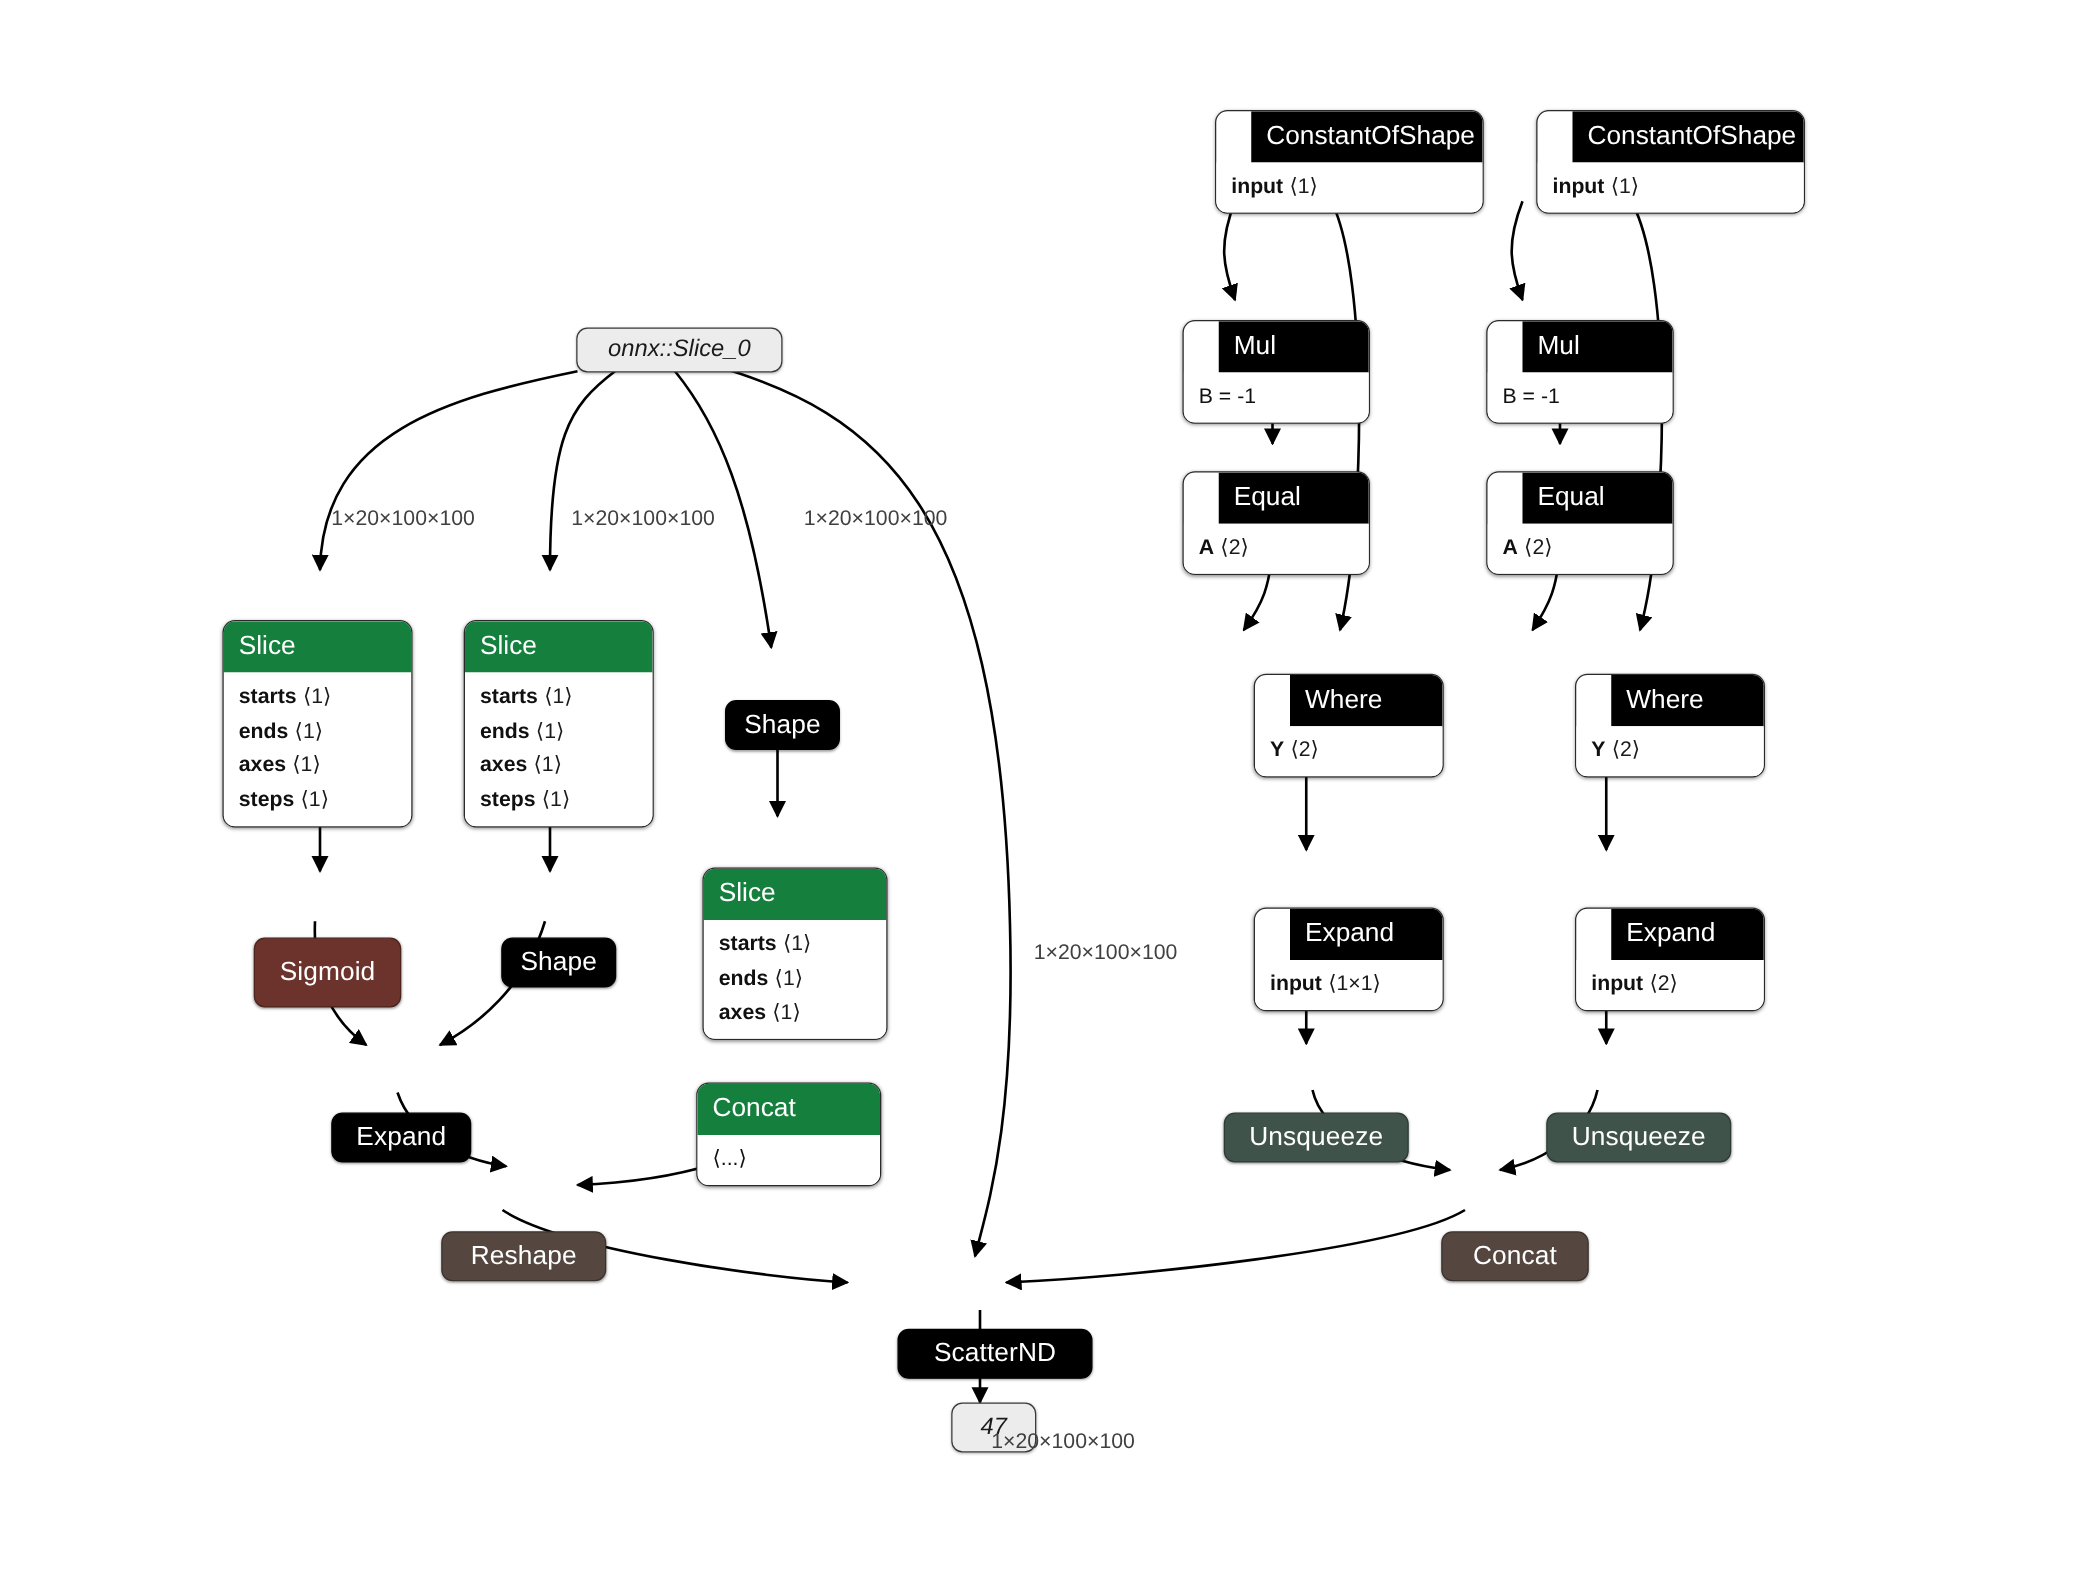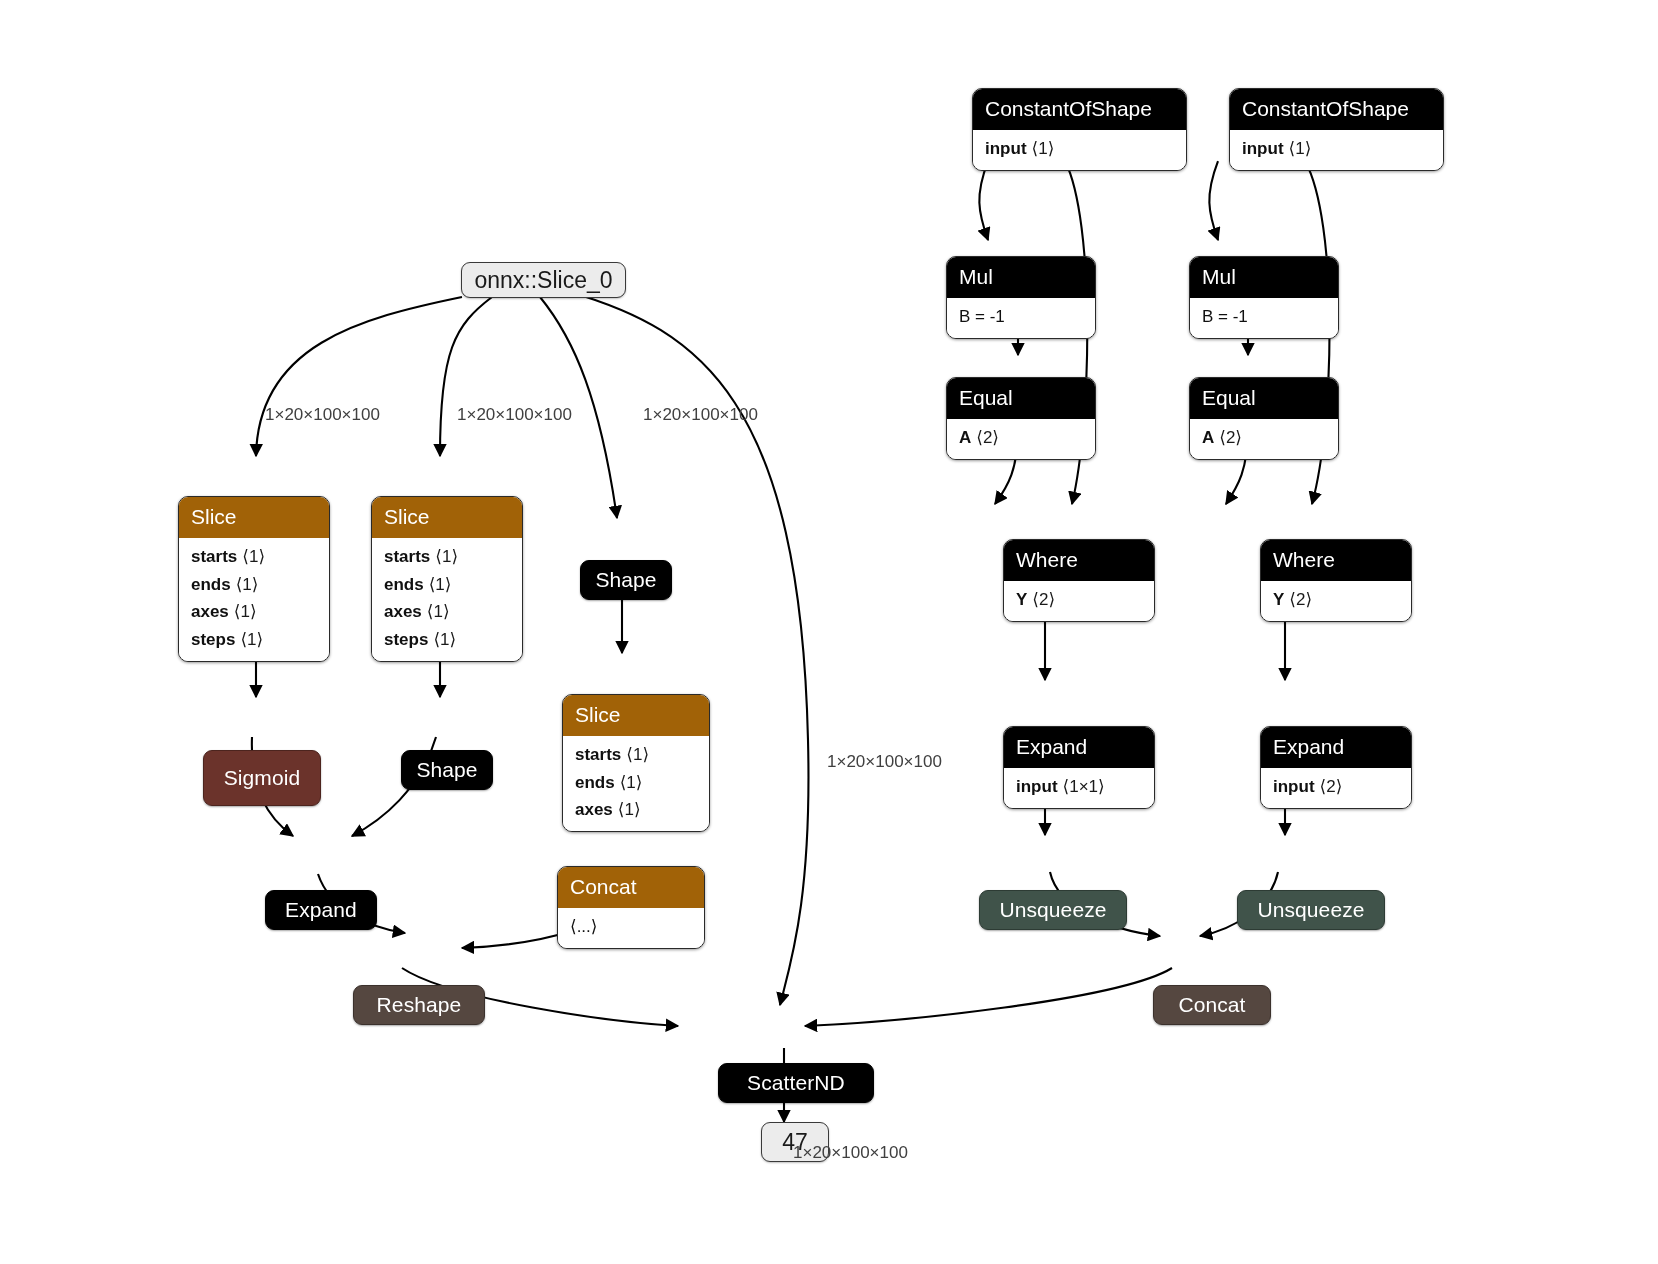--- a/index.html
+++ b/index.html
@@ -25,37 +25,38 @@
   }
   .pill.black{background:#000000;border-color:#000000;}
   .pill.brown{background:#554740;border-color:#3b312c;}
   .pill.red{background:#6b332b;border-color:#4c241e;}
   .pill.green{background:#40534a;border-color:#2d3b34;}
 
   
   .io{
     background:#ececec;border:1.6px solid #3a3a3a;border-radius:9px;
     display:flex;align-items:center;justify-content:center;
-    color:#1a1a1a;font-size:23px;white-space:nowrap;
+    color:#1a1a1a;font-size:19px;white-space:nowrap;
     box-shadow:0 1px 2px rgba(0,0,0,.25);
+    font-style:italic;
   }
 
   
   .tnode{
     border-radius:10px;overflow:hidden;
     border:1.4px solid #2a2a2a;background:#ffffff;
     box-shadow:0 1px 3px rgba(0,0,0,.4);
     display:flex;flex-direction:column;
   }
   .tnode .hdr{
     color:#ffffff;font-size:21px;line-height:1;
     padding:9px 12px 11px 12px;white-space:nowrap;
   }
-  .tnode.black .hdr{background:#000000;}
-  .tnode.brown .hdr{background:#a16207;}
+  .tnode.black .hdr{background:#000000;margin-left:28px;}
+  .tnode.brown .hdr{background:#15803d;}
   .tnode .body{
     background:#ffffff;padding:7px 0 8px 12px;
     display:flex;flex-direction:column;gap:3px;
   }
   .attr{
     font-size:17px;color:#101010;white-space:nowrap;line-height:1.45;
   }
   .attr .k{font-weight:bold;}
   .attr .v{font-weight:normal;margin-left:5px;color:#1a1a1a;}
 

